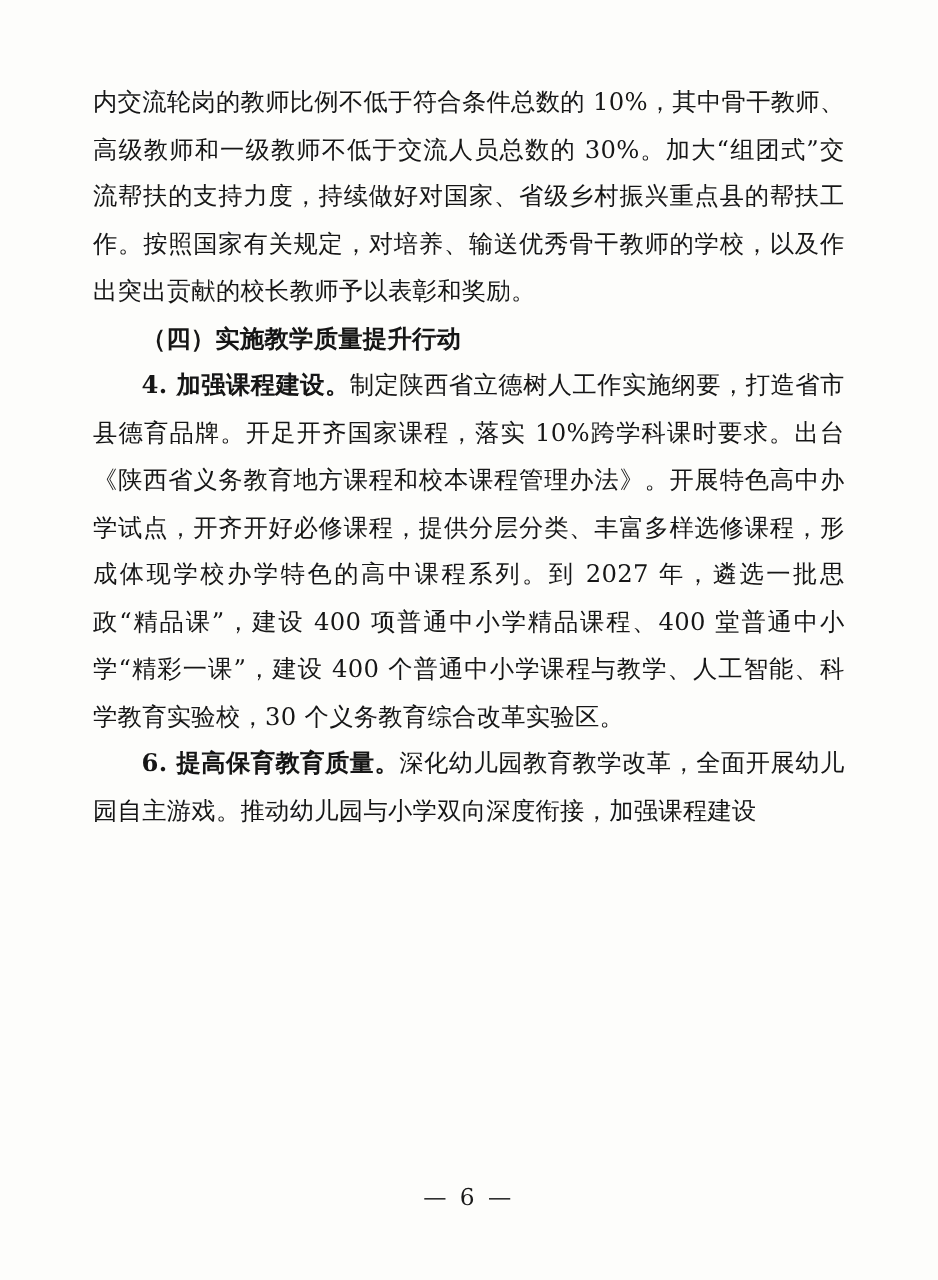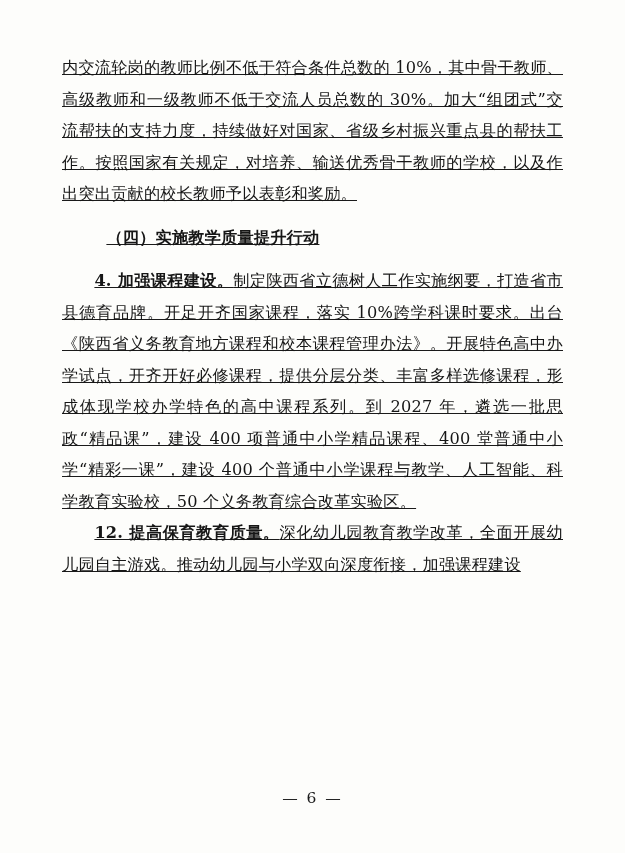--- a/index.html
+++ b/index.html
@@ -14,40 +14,39 @@
     color: #1a1a1a;
     overflow: hidden;
   }
   .page {
     position: relative;
     width: 625px;
     height: 853px;
     box-sizing: border-box;
     padding: 52px 62px 0 62px;
     background: #fdfdfb;
-    text-decoration: underline;
   }
   .body-text {
     font-size: 16.2px;
     line-height: 31.5px;
     text-align: justify;
     text-justify: inter-ideograph;
     letter-spacing: 0.2px;
     color: #161616;
   }
   p.para {
     margin: 0;
     text-indent: 2em;
   }
   p.cont {
     margin: 0;
     text-indent: 0;
   }
   .heading {
-    margin: 12px;
+    margin: 0;
     text-indent: 2em;
     font-weight: bold;
     font-size: 16.2px;
     line-height: 31.5px;
   }
   .bold {
     font-weight: bold;
   }
   .footer {
     position: absolute;
@@ -65,25 +64,25 @@
 
 <div class="page">
 
   <div class="body-text">
 
     <p class="cont">内交流轮岗的教师比例不低于符合条件总数的 10%，其中骨干教师、高级教师和一级教师不低于交流人员总数的 30%。加大“组团式”交流帮扶的支持力度，持续做好对国家、省级乡村振兴重点县的帮扶工作。按照国家有关规定，对培养、输送优秀骨干教师的学校，以及作出突出贡献的校长教师予以表彰和奖励。</p>
 
     <p class="heading">（四）实施教学质量提升行动</p>
 
     <p class="para">
-      <span class="bold">4. 加强课程建设。</span><span>制定陕西省立德树人工作实施纲要，打造省市县德育品牌。开足开齐国家课程，落实 10%跨学科课时要求。出台《陕西省义务教育地方课程和校本课程管理办法》。开展特色高中办学试点，开齐开好必修课程，提供分层分类、丰富多样选修课程，形成体现学校办学特色的高中课程系列。到 2027 年，遴选一批思政“精品课”，建设 400 项普通中小学精品课程、400 堂普通中小学“精彩一课”，建设 400 个普通中小学课程与教学、人工智能、科学教育实验校，50 个义务教育综合改革实验区。</span>
+      <span class="bold">4. 加强课程建设。</span><span>制定陕西省立德树人工作实施纲要，打造省市县德育品牌。开足开齐国家课程，落实 10%跨学科课时要求。出台《陕西省义务教育地方课程和校本课程管理办法》。开展特色高中办学试点，开齐开好必修课程，提供分层分类、丰富多样选修课程，形成体现学校办学特色的高中课程系列。到 2027 年，遴选一批思政“精品课”，建设 400 项普通中小学精品课程、400 堂普通中小学“精彩一课”，建设 400 个普通中小学课程与教学、人工智能、科学教育实验校，30 个义务教育综合改革实验区。</span>
     </p>
 
 
     <p class="para">
-      <span class="bold">12. 提高保育教育质量。</span><span>深化幼儿园教育教学改革，全面开展幼儿园自主游戏。推动幼儿园与小学双向深度衔接，加强课程建设</span>
+      <span class="bold">6. 提高保育教育质量。</span><span>深化幼儿园教育教学改革，全面开展幼儿园自主游戏。推动幼儿园与小学双向深度衔接，加强课程建设</span>
     </p>
 
   </div>
 
   <div class="footer">— 6 —</div>
 
 </div>
 
 </body></html>

